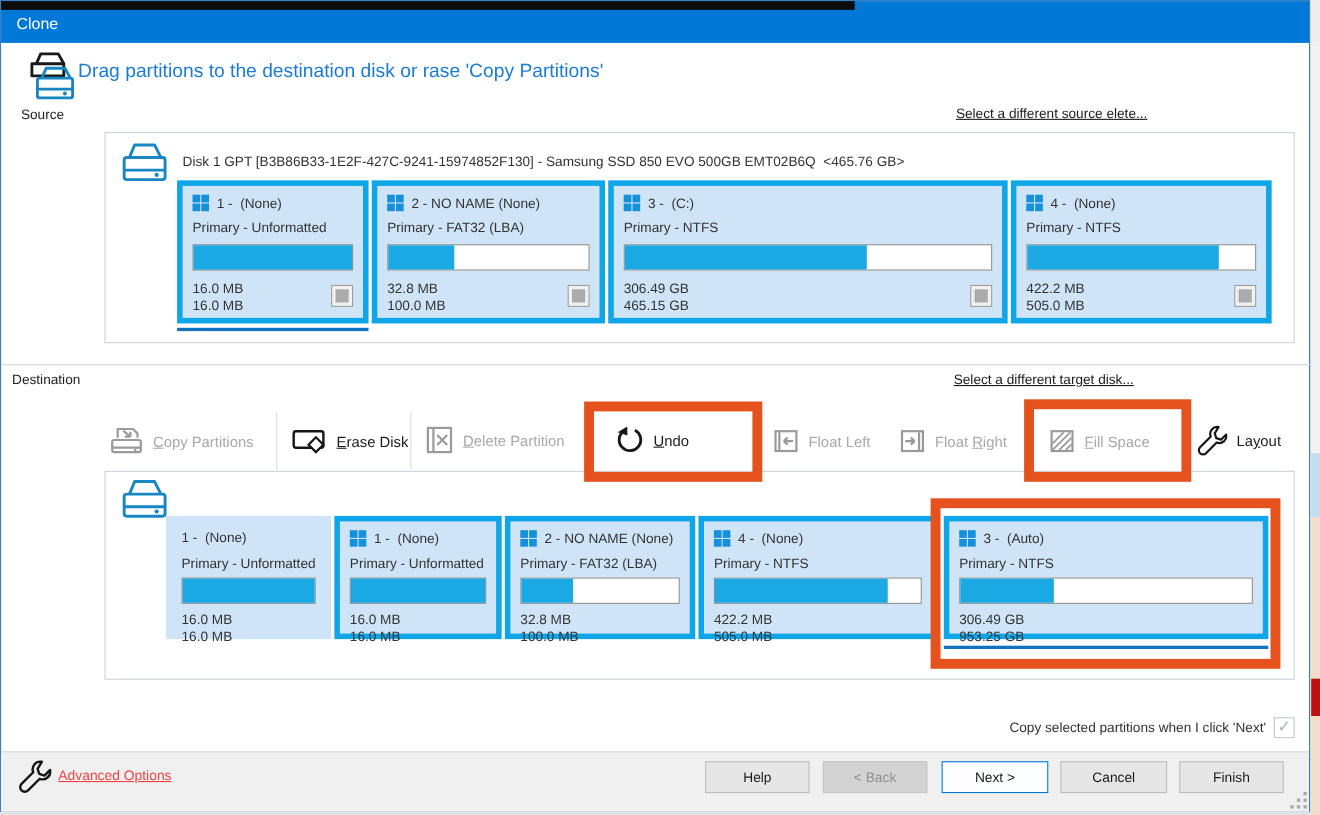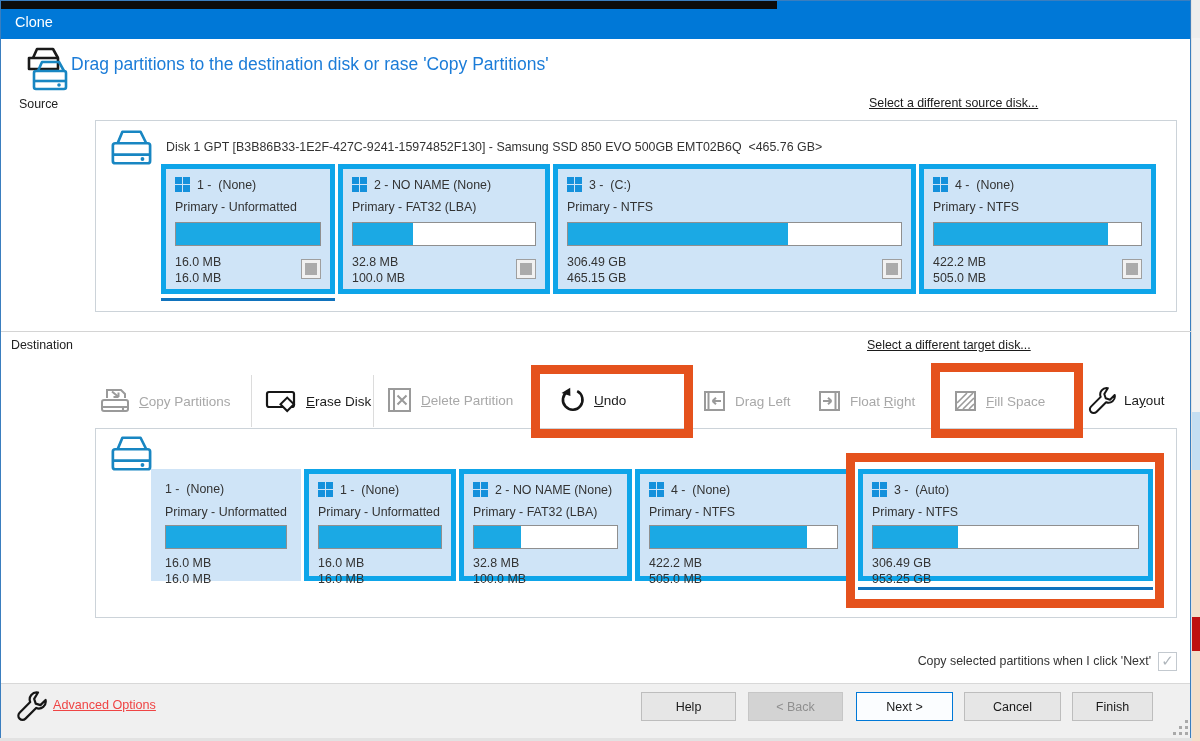--- a/index.html
+++ b/index.html
@@ -77,21 +77,21 @@
       </g>
       <g fill="none" stroke="#1886C2" stroke-width="2.6" stroke-linejoin="round">
         <path d="M13 26 L17 17 H34 L39 26"></path>
           <rect x="9" y="26" width="32" height="18" rx="2"></rect>
           <path d="M9 36 H41"></path>
       </g>
       <circle cx="34" cy="40" r="1.8" fill="#1886C2"></circle>
     </svg>
     <div class="hdr-text">Drag partitions to the destination disk or rase 'Copy Partitions'</div>
     <div class="lbl" style="left:18px;top:96px">Source</div>
-    <div class="link" style="left:868px;top:95px">Select a different source disk...</div>
+    <div class="link" style="left:868px;top:95px">Select a different source elete...</div>
 
     <svg class="icnabs" style="left:104px;top:138px" width="40" height="38" viewBox="0 0 40 38">
       <rect x="3" y="3" width="34" height="23" fill="none" stroke="#1c1c1c" stroke-width="2.6"></rect>
       <path d="M20 26 V31 M12 32 H28" fill="none" stroke="#1c1c1c" stroke-width="2.6"></path>
     </svg>
     <div class="cb empty" style="left:114px;top:187px"></div>
 
     <div class="diskbox" style="left:94px;top:119px;width:1082px;height:192px"></div>
     <svg class="icnabs" style="left:108px;top:126px" width="44" height="42" viewBox="0 0 46 44">
       <g fill="none" stroke="#1886C2" stroke-width="2.8" stroke-linejoin="round">
@@ -193,21 +193,21 @@
       <span><span></span><span class="ak">U</span><span>ndo</span></span>
     </div>
     <div class="toolitem dis" style="left:701px;top:388px">
       <svg width="25" height="24" viewBox="0 0 25 24">
         <g fill="none" stroke="#9a9a9a" stroke-width="2">
           <rect x="3" y="3" width="19" height="18"></rect>
             <path d="M6.5 4 V20"></path>
           <path d="M19 12 H10.5 M10.5 12 L14 8.8 M10.5 12 L14 15.2"></path>
         </g>
       </svg>
-      <span><span>Drag Left</span><span class="ak"></span><span></span></span>
+      <span><span>Float Left</span><span class="ak"></span><span></span></span>
     </div>
     <div class="toolitem dis" style="left:816px;top:388px">
       <svg width="25" height="24" viewBox="0 0 25 24">
         <g fill="none" stroke="#9a9a9a" stroke-width="2">
           <rect x="3" y="3" width="19" height="18"></rect>
             <path d="M18.5 4 V20"></path>
           <path d="M6 12 H14.5 M14.5 12 L11 8.8 M14.5 12 L11 15.2"></path>
         </g>
       </svg>
       <span><span>Float </span><span class="ak">R</span><span>ight</span></span>
@@ -297,21 +297,21 @@
     <div class="footerbar"></div>
     <svg class="icnabs" style="left:12px;top:688px" width="34" height="34" viewBox="0 0 31 31">
       <path d="M22.8 3.2a6.4 6.4 0 0 0-7.1 8.7L6 21.6a3.8 3.8 0 1 0 5.4 5.4l9.7-9.7a6.4 6.4 0 0 0 8.6-7.3l-4.7 4.7-4.3-1.4-1.4-4.3z" fill="none" stroke="#161616" stroke-width="2" stroke-linejoin="round"></path>
     </svg>
     <div class="advlink">Advanced Options</div>
 
     <div class="btn" style="left:640px;width:95px">Help</div>
     <div class="btn disabled" style="left:747px;width:95px">&lt; Back</div>
     <div class="btn primary" style="left:855px;width:97px">Next &gt;</div>
     <div class="btn" style="left:963px;width:97px">Cancel</div>
-    <div class="btn" style="left:1071px;width:81px">Finish</div>
+    <div class="btn" style="left:1071px;width:95px">Finish</div>
 
     <div class="grip">
       <i style="left:12px;top:0"></i>
         <i style="left:6px;top:6px"></i>
         <i style="left:12px;top:6px"></i>
       <i style="left:0;top:12px"></i>
         <i style="left:6px;top:12px"></i>
         <i style="left:12px;top:12px"></i>
     </div>
 

